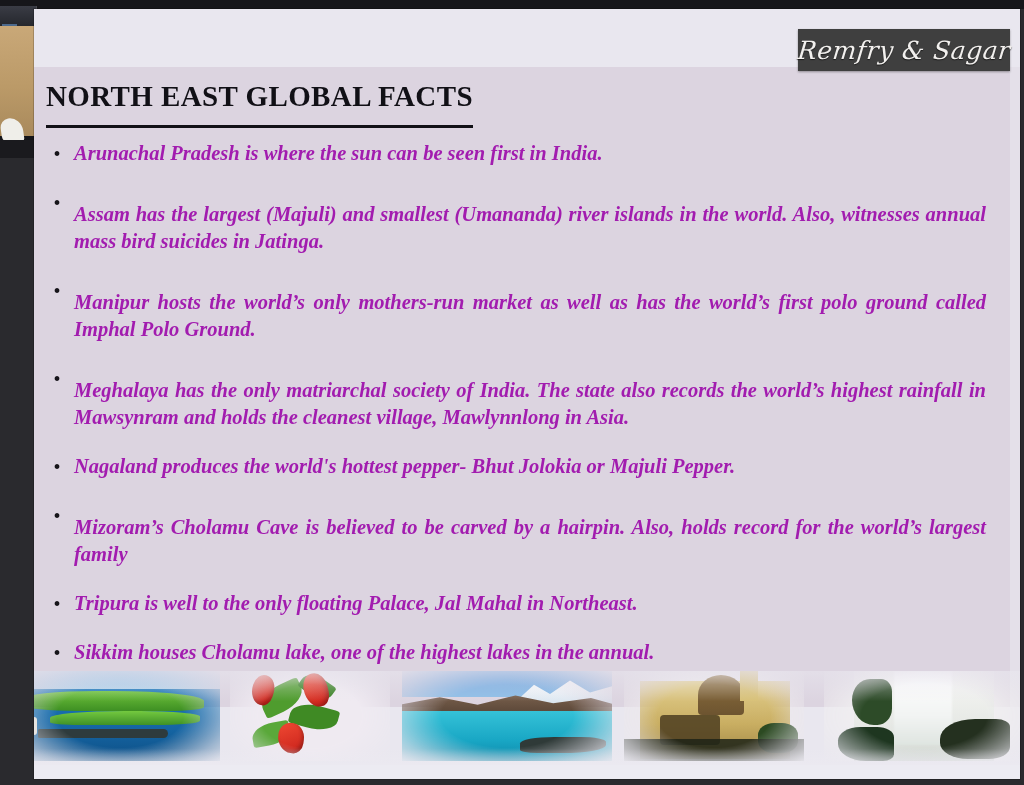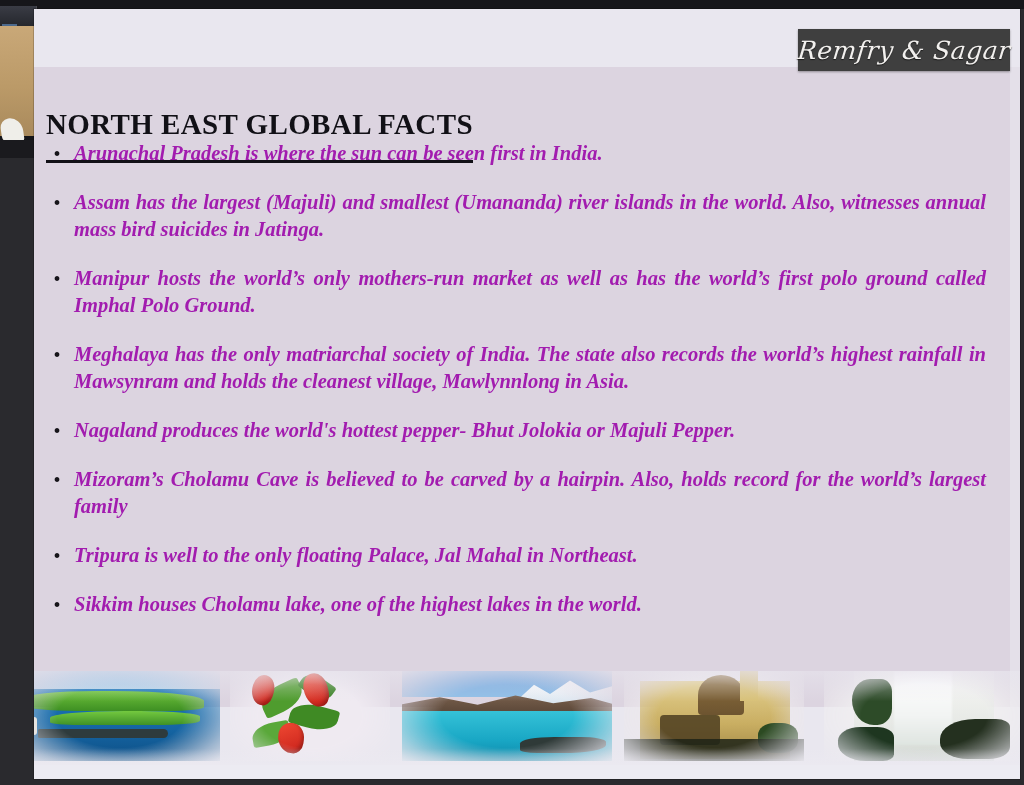--- a/index.html
+++ b/index.html
@@ -137,29 +137,29 @@
     font-size: 25px;
     letter-spacing: .5px;
     white-space: nowrap;
     transform: skewX(-6deg);
     text-shadow: 0 1px 1px rgba(0,0,0,.6);
   }
 
   
   #title {
     position: absolute;
-    top: 80px;
+    top: 52px;
     left: 12px;
     font-family: "Liberation Serif", "DejaVu Serif", serif;
     font-weight: bold;
     font-size: 29px;
     color: #111016;
     letter-spacing: .4px;
     border-bottom: 3px solid #111016;
-    padding-bottom: 18px;
+    padding-bottom: 11px;
     line-height: 1.15;
   }
 
   
   #bullets {
     position: absolute;
     top: 131px;
     left: 6px;
     width: 964px;
   }
@@ -183,20 +183,21 @@
     font-family: "Liberation Serif", "DejaVu Serif", serif;
     font-weight: bold;
     font-style: italic;
     font-size: 20.5px;
     line-height: 27px;
     color: #a21caf;
     padding-right: 18px;
   }
   .bullet.justify .bullet-text {
     text-align: justify;
+    margin-top: 12px;
   }
 
   
   #photo-strip {
     position: absolute;
     bottom: 12px;
     left: 0;
     width: 986px;
     height: 96px;
   }
@@ -361,21 +362,21 @@
         <span class="bullet-text">Mizoram’s Cholamu Cave is believed to be carved by a hairpin. Also, holds record for the world’s largest family</span>
       </div>
 
       <div class="bullet">
         <span class="bullet-marker">•</span>
         <span class="bullet-text">Tripura is well to the only floating Palace, Jal Mahal in Northeast.</span>
       </div>
 
       <div class="bullet">
         <span class="bullet-marker">•</span>
-        <span class="bullet-text">Sikkim houses Cholamu lake, one of the highest lakes in the world.</span>
+        <span class="bullet-text">Sikkim houses Cholamu lake, one of the highest lakes in the annual.</span>
       </div>
 
     </div>
 
     <div id="photo-strip">
 
       <div class="photo" id="photo-wetland">
         <div class="sky"></div>
         <div class="water"></div>
         <div class="grass1"></div>

